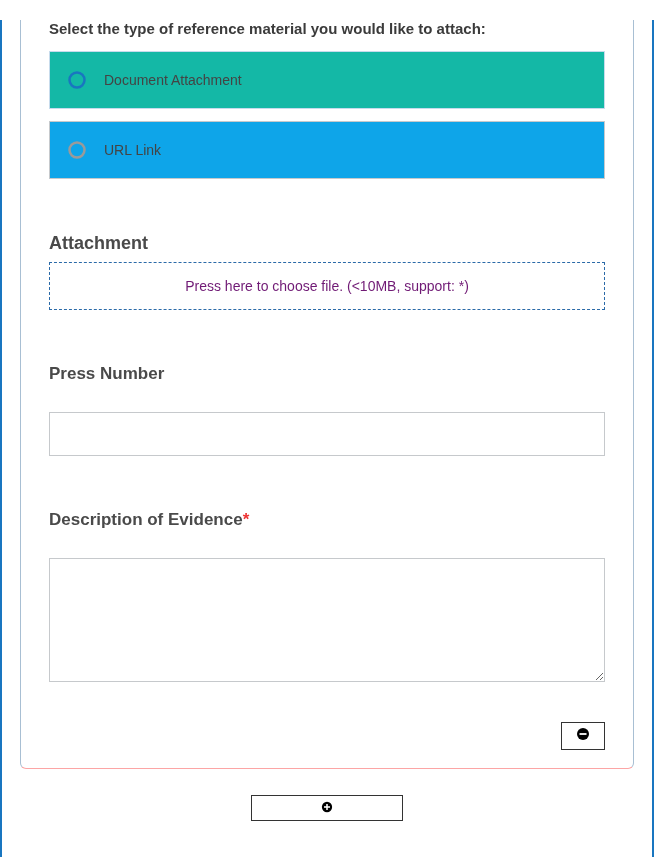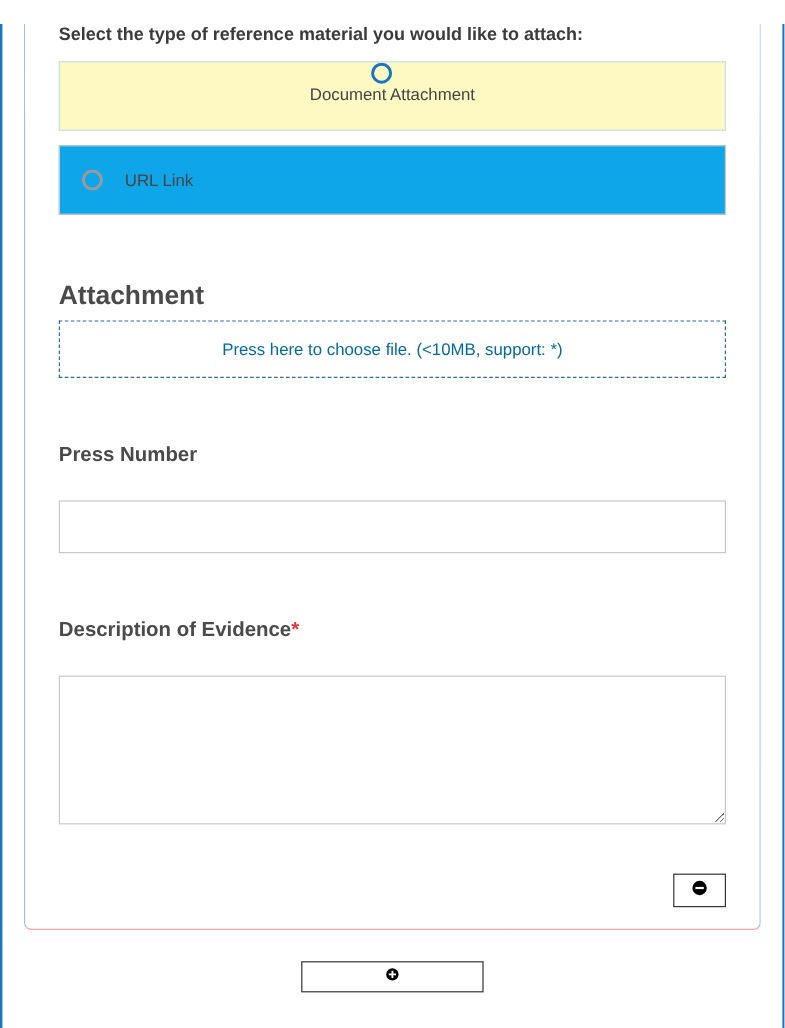--- a/index.html
+++ b/index.html
@@ -34,49 +34,48 @@
     display: flex;
     align-items: center;
     height: 58px;
     border: 1px solid #c6c9cc;
     padding: 0 18px;
     margin-bottom: 12px;
     cursor: pointer;
     background: #0ea5e9;
   }
   .radio-option.selected {
-    background: #fef9c3;
+    background: #14b8a6;
     border-color: #c7dbec;
-    flex-direction: column;
   }
   .radio-circle {
     width: 18px;
     height: 18px;
     margin-right: 18px;
     flex-shrink: 0;
   }
   .radio-label {
     font-size: 14px;
     color: #444;
   }
   .attachment-label {
-    font-size: 22px;
+    font-size: 18px;
     font-weight: 600;
     color: #4a4a4a;
     margin-top: 54px;
     margin-bottom: 8px;
   }
   .dropzone {
     border: 1px dashed #2b6aa8;
     height: 48px;
     display: flex;
     align-items: center;
     justify-content: center;
     font-size: 14px;
-    color: #0369a1;
+    color: #701a75;
     cursor: pointer;
   }
   .field-label {
     font-size: 17px;
     font-weight: 600;
     color: #4a4a4a;
     margin-top: 54px;
     margin-bottom: 28px;
   }
   .req { color: #e33; }

